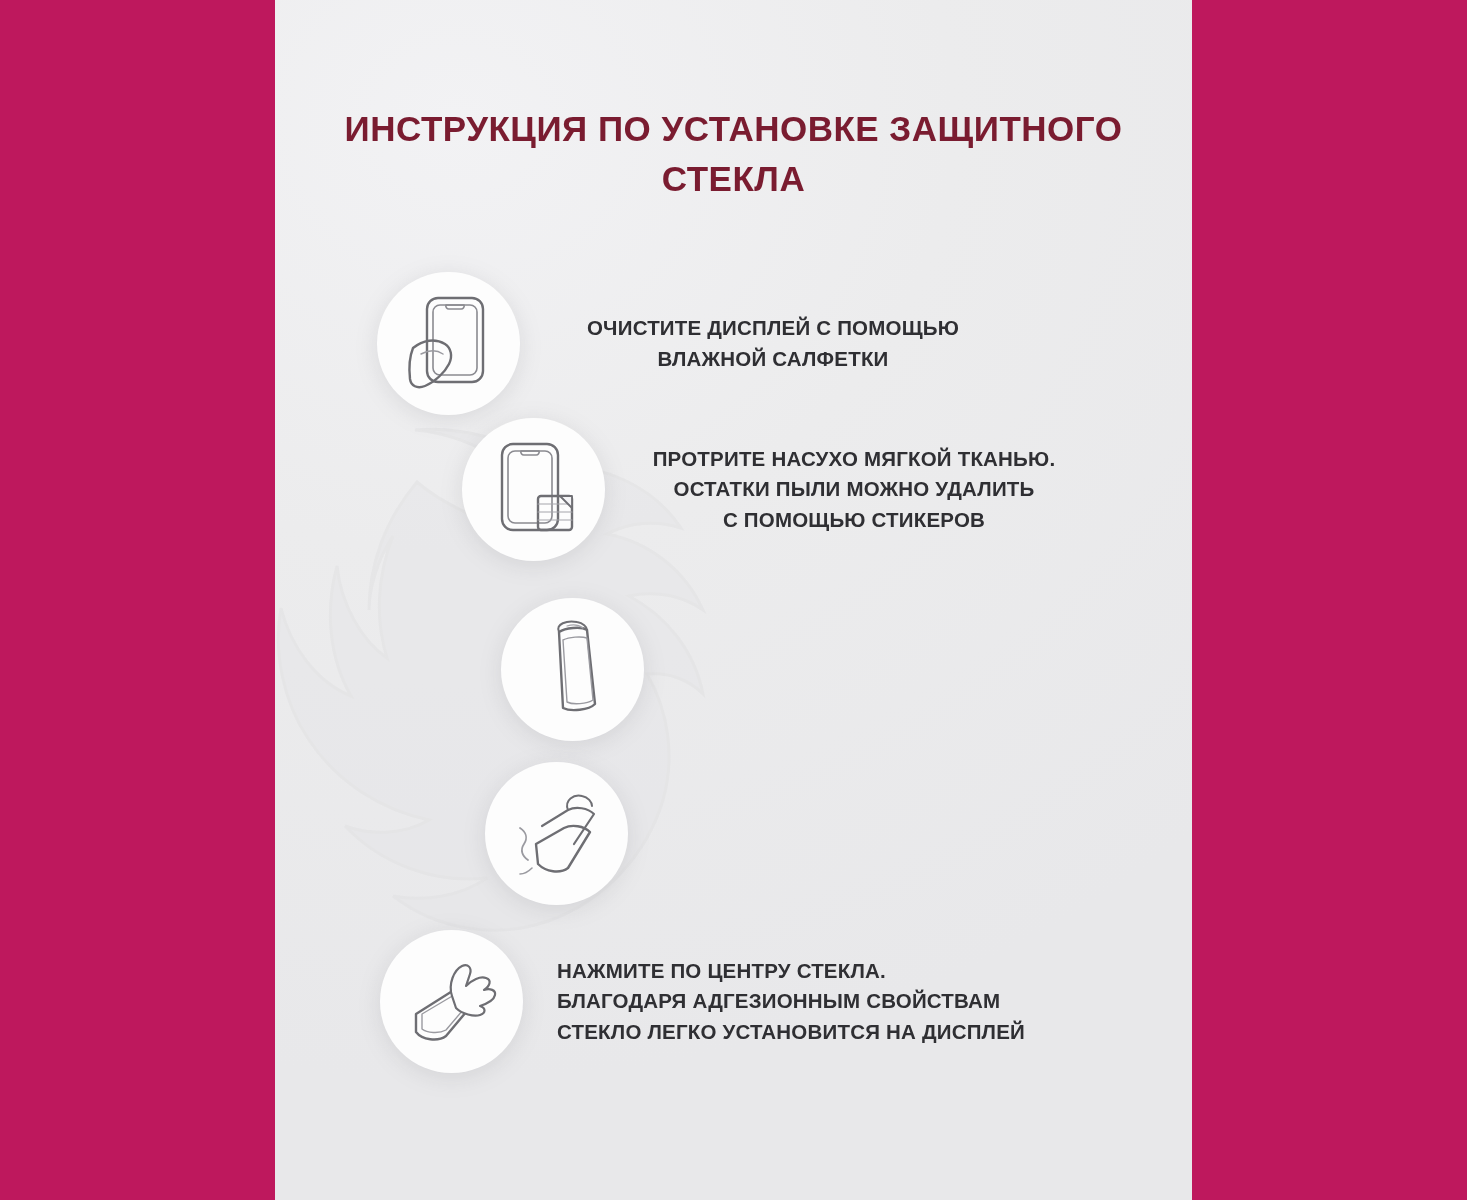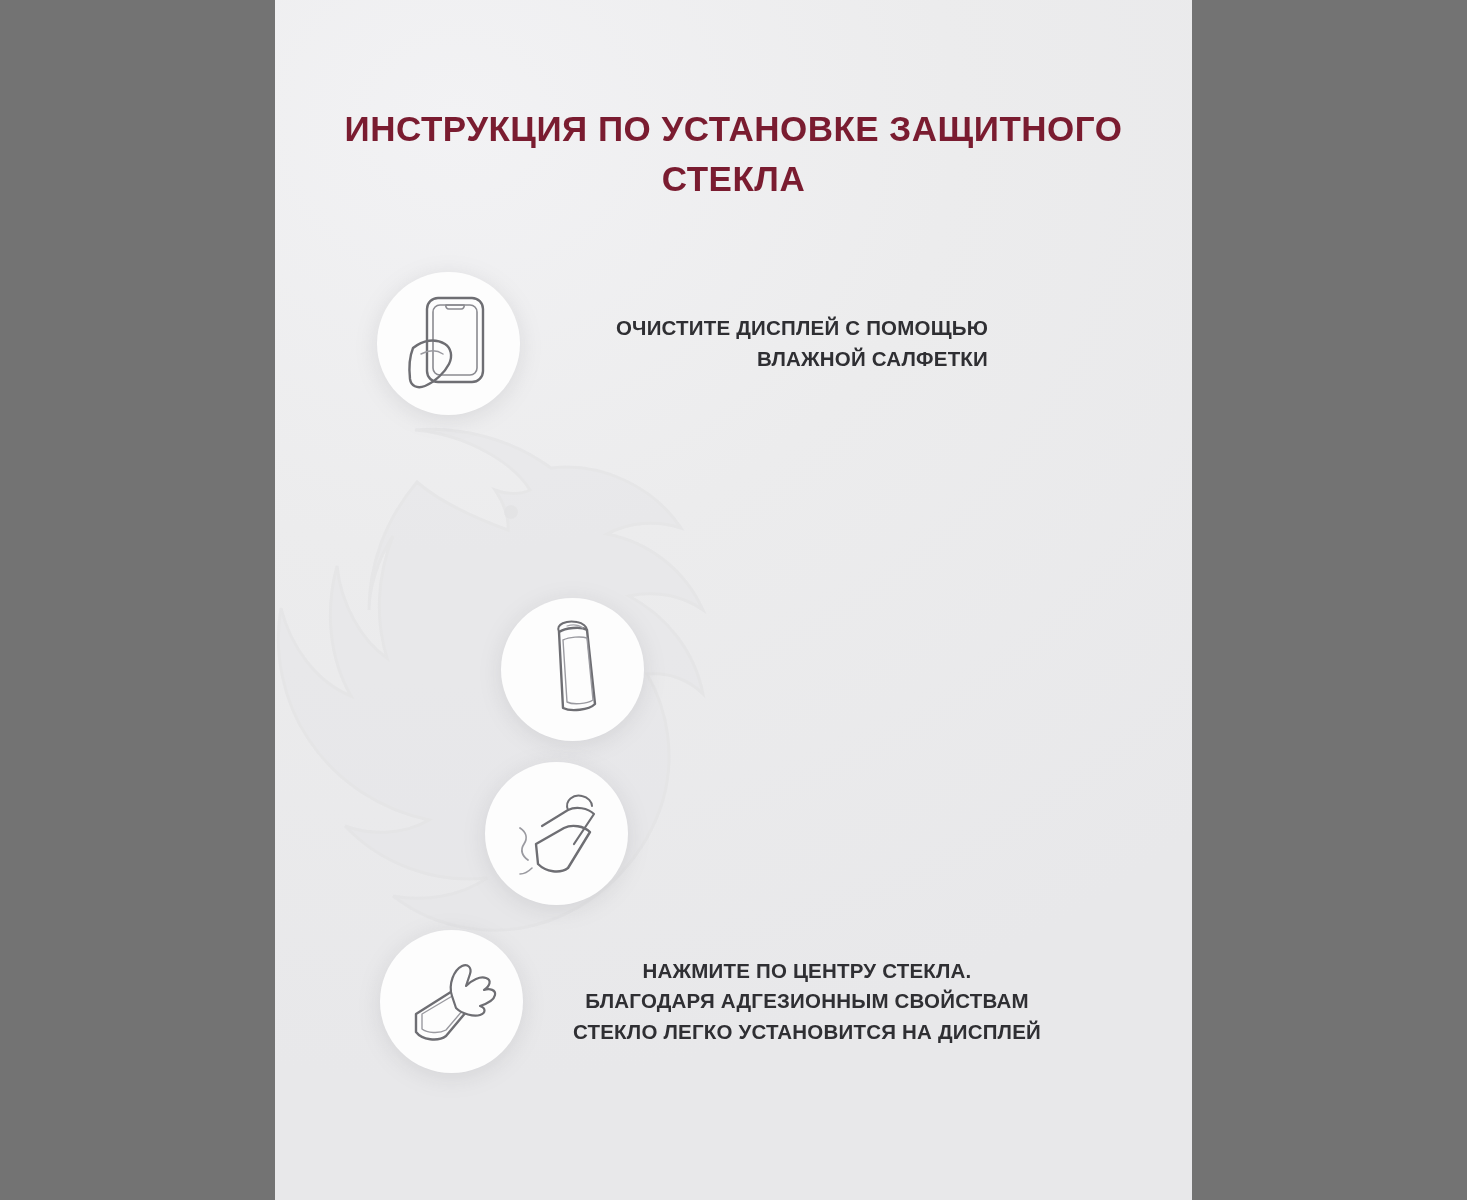--- a/index.html
+++ b/index.html
@@ -13,21 +13,21 @@
     overflow: hidden;
     font-family: "Liberation Sans", sans-serif;
   }
 
   #poster {
     position: absolute;
     left: 0;
     top: 0;
     width: 1467px;
     height: 1200px;
-    background: #737373;
+    background: #be185d;
   }
 
   
   #card {
     position: absolute;
     left: 275px;
     top: 0;
     width: 917px;
     height: 1200px;
     background:
@@ -85,33 +85,33 @@
     font-size: 20.5px;
     font-weight: bold;
     line-height: 1.48;
     letter-spacing: 0.2px;
     white-space: pre-line;
     text-transform: uppercase;
   }
 
   
   #step-1 { left: 102px;  top: 272px; }
-  #step-1 .caption { margin-left: 38px; text-align: right; width: 430px; }
+  #step-1 .caption { margin-left: 38px; text-align: center; width: 430px; }
 
   #step-2 { left: 187px;  top: 418px; }
   #step-2 .caption { margin-left: 34px; text-align: center; width: 430px; }
 
   #step-3 { left: 226px;  top: 598px; }
   #step-3 .caption { margin-left: 34px; text-align: center; width: 430px; }
 
   #step-4 { left: 210px;  top: 762px; }
   #step-4 .caption { margin-left: 34px; text-align: center; width: 440px; }
 
   #step-5 { left: 105px;  top: 930px; }
-  #step-5 .caption { margin-left: 34px; text-align: center; width: 500px; }
+  #step-5 .caption { margin-left: 34px; text-align: left; width: 500px; }
 </style>
 </head>
 <body>
 
 <div id="poster">
 
   <div id="card">
 
     <svg id="watermark" viewBox="0 0 560 620" fill="none">
       <g stroke="#e0e0e2" stroke-width="3" fill="#e6e6e8" opacity="0.9">
@@ -143,20 +143,37 @@
             <path d="M12 56 C22 48 34 46 44 52 C50 56 52 64 48 72 C44 80 34 90 24 94
                      C16 97 10 94 9 87 C8 78 8 66 12 56 Z"></path>
             <path d="M20 62 C28 58 36 58 42 62" stroke-width="1.5" stroke="#9a9aa0"></path>
           </g>
         </svg>
       </div>
       <div class="caption">ОЧИСТИТЕ ДИСПЛЕЙ С ПОМОЩЬЮ
 ВЛАЖНОЙ САЛФЕТКИ</div>
     </div>
 
+    <div class="step" id="step-2">
+      <div class="bubble">
+        <svg width="96" height="104" viewBox="0 0 96 104">
+          <g fill="none" stroke="#6e6e73" stroke-width="2.4" stroke-linejoin="round" stroke-linecap="round">
+            <rect x="16" y="6" width="56" height="86" rx="11" ry="11"></rect>
+            <rect x="22" y="13" width="44" height="72" rx="7" ry="7" stroke-width="1.6" stroke="#8a8a90"></rect>
+            <path d="M35 13 h18 a3 3 0 0 1 -3 4 h-12 a3 3 0 0 1 -3 -4 z" stroke-width="1.6" stroke="#8a8a90"></path>
+            <rect x="52" y="58" width="34" height="34" rx="3" ry="3"></rect>
+            <path d="M52 66 h34 M52 74 h34 M52 82 h34" stroke-width="1.2" stroke="#a5a5ab"></path>
+            <path d="M74 58 l12 0 0 12 z" fill="#f4f4f6" stroke-width="1.8"></path>
+          </g>
+        </svg>
+      </div>
+      <div class="caption">ПРОТРИТЕ НАСУХО МЯГКОЙ ТКАНЬЮ.
+ОСТАТКИ ПЫЛИ МОЖНО УДАЛИТЬ
+С ПОМОЩЬЮ СТИКЕРОВ</div>
+    </div>
 
     <div class="step" id="step-3">
       <div class="bubble">
         <svg width="96" height="104" viewBox="0 0 96 104">
           <g fill="none" stroke="#6e6e73" stroke-width="2.4" stroke-linejoin="round" stroke-linecap="round">
             <path d="M34 14 C40 10 56 8 62 12 L70 86 C64 92 46 94 38 90 Z"></path>
             <path d="M38 22 C44 19 56 18 62 20 L68 82 C62 86 48 87 42 84 Z" stroke-width="1.4" stroke="#9a9aa0"></path>
             <path d="M34 14 C30 6 42 2 52 4 C58 5 62 9 62 12" stroke-width="2"></path>
             <path d="M42 8 C48 6 54 7 58 10" stroke-width="1.2" stroke="#a5a5ab"></path>
           </g>

